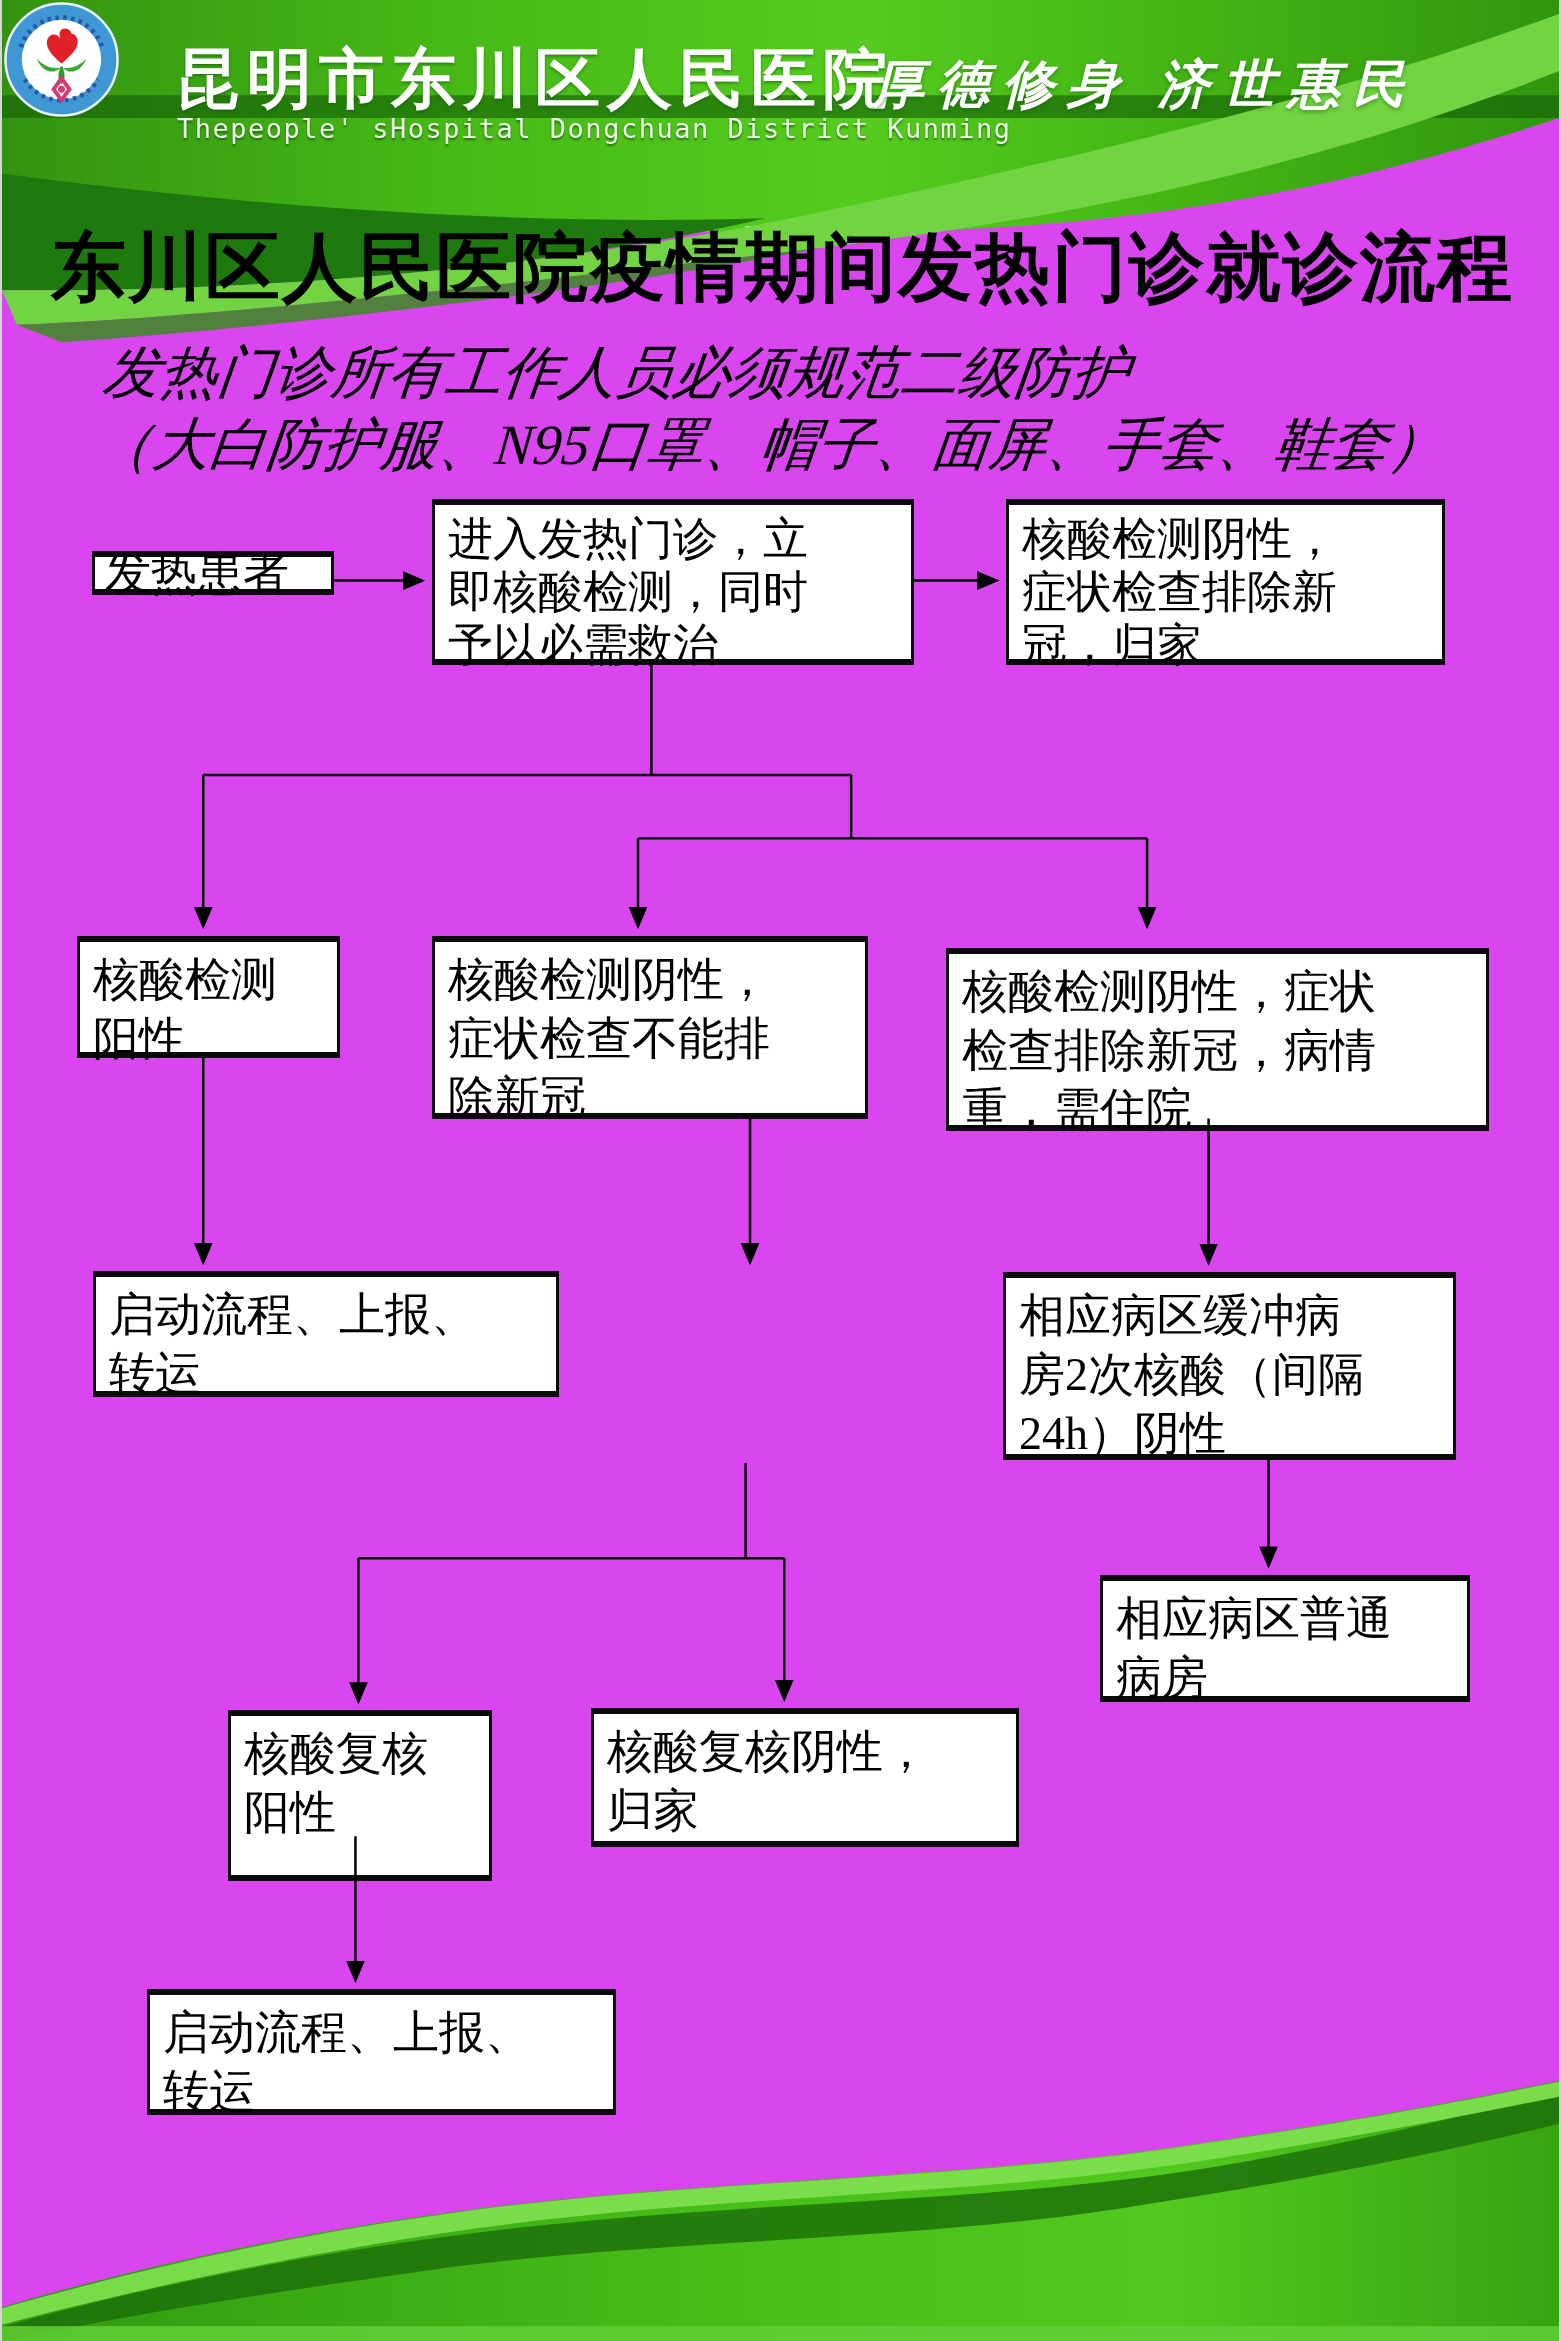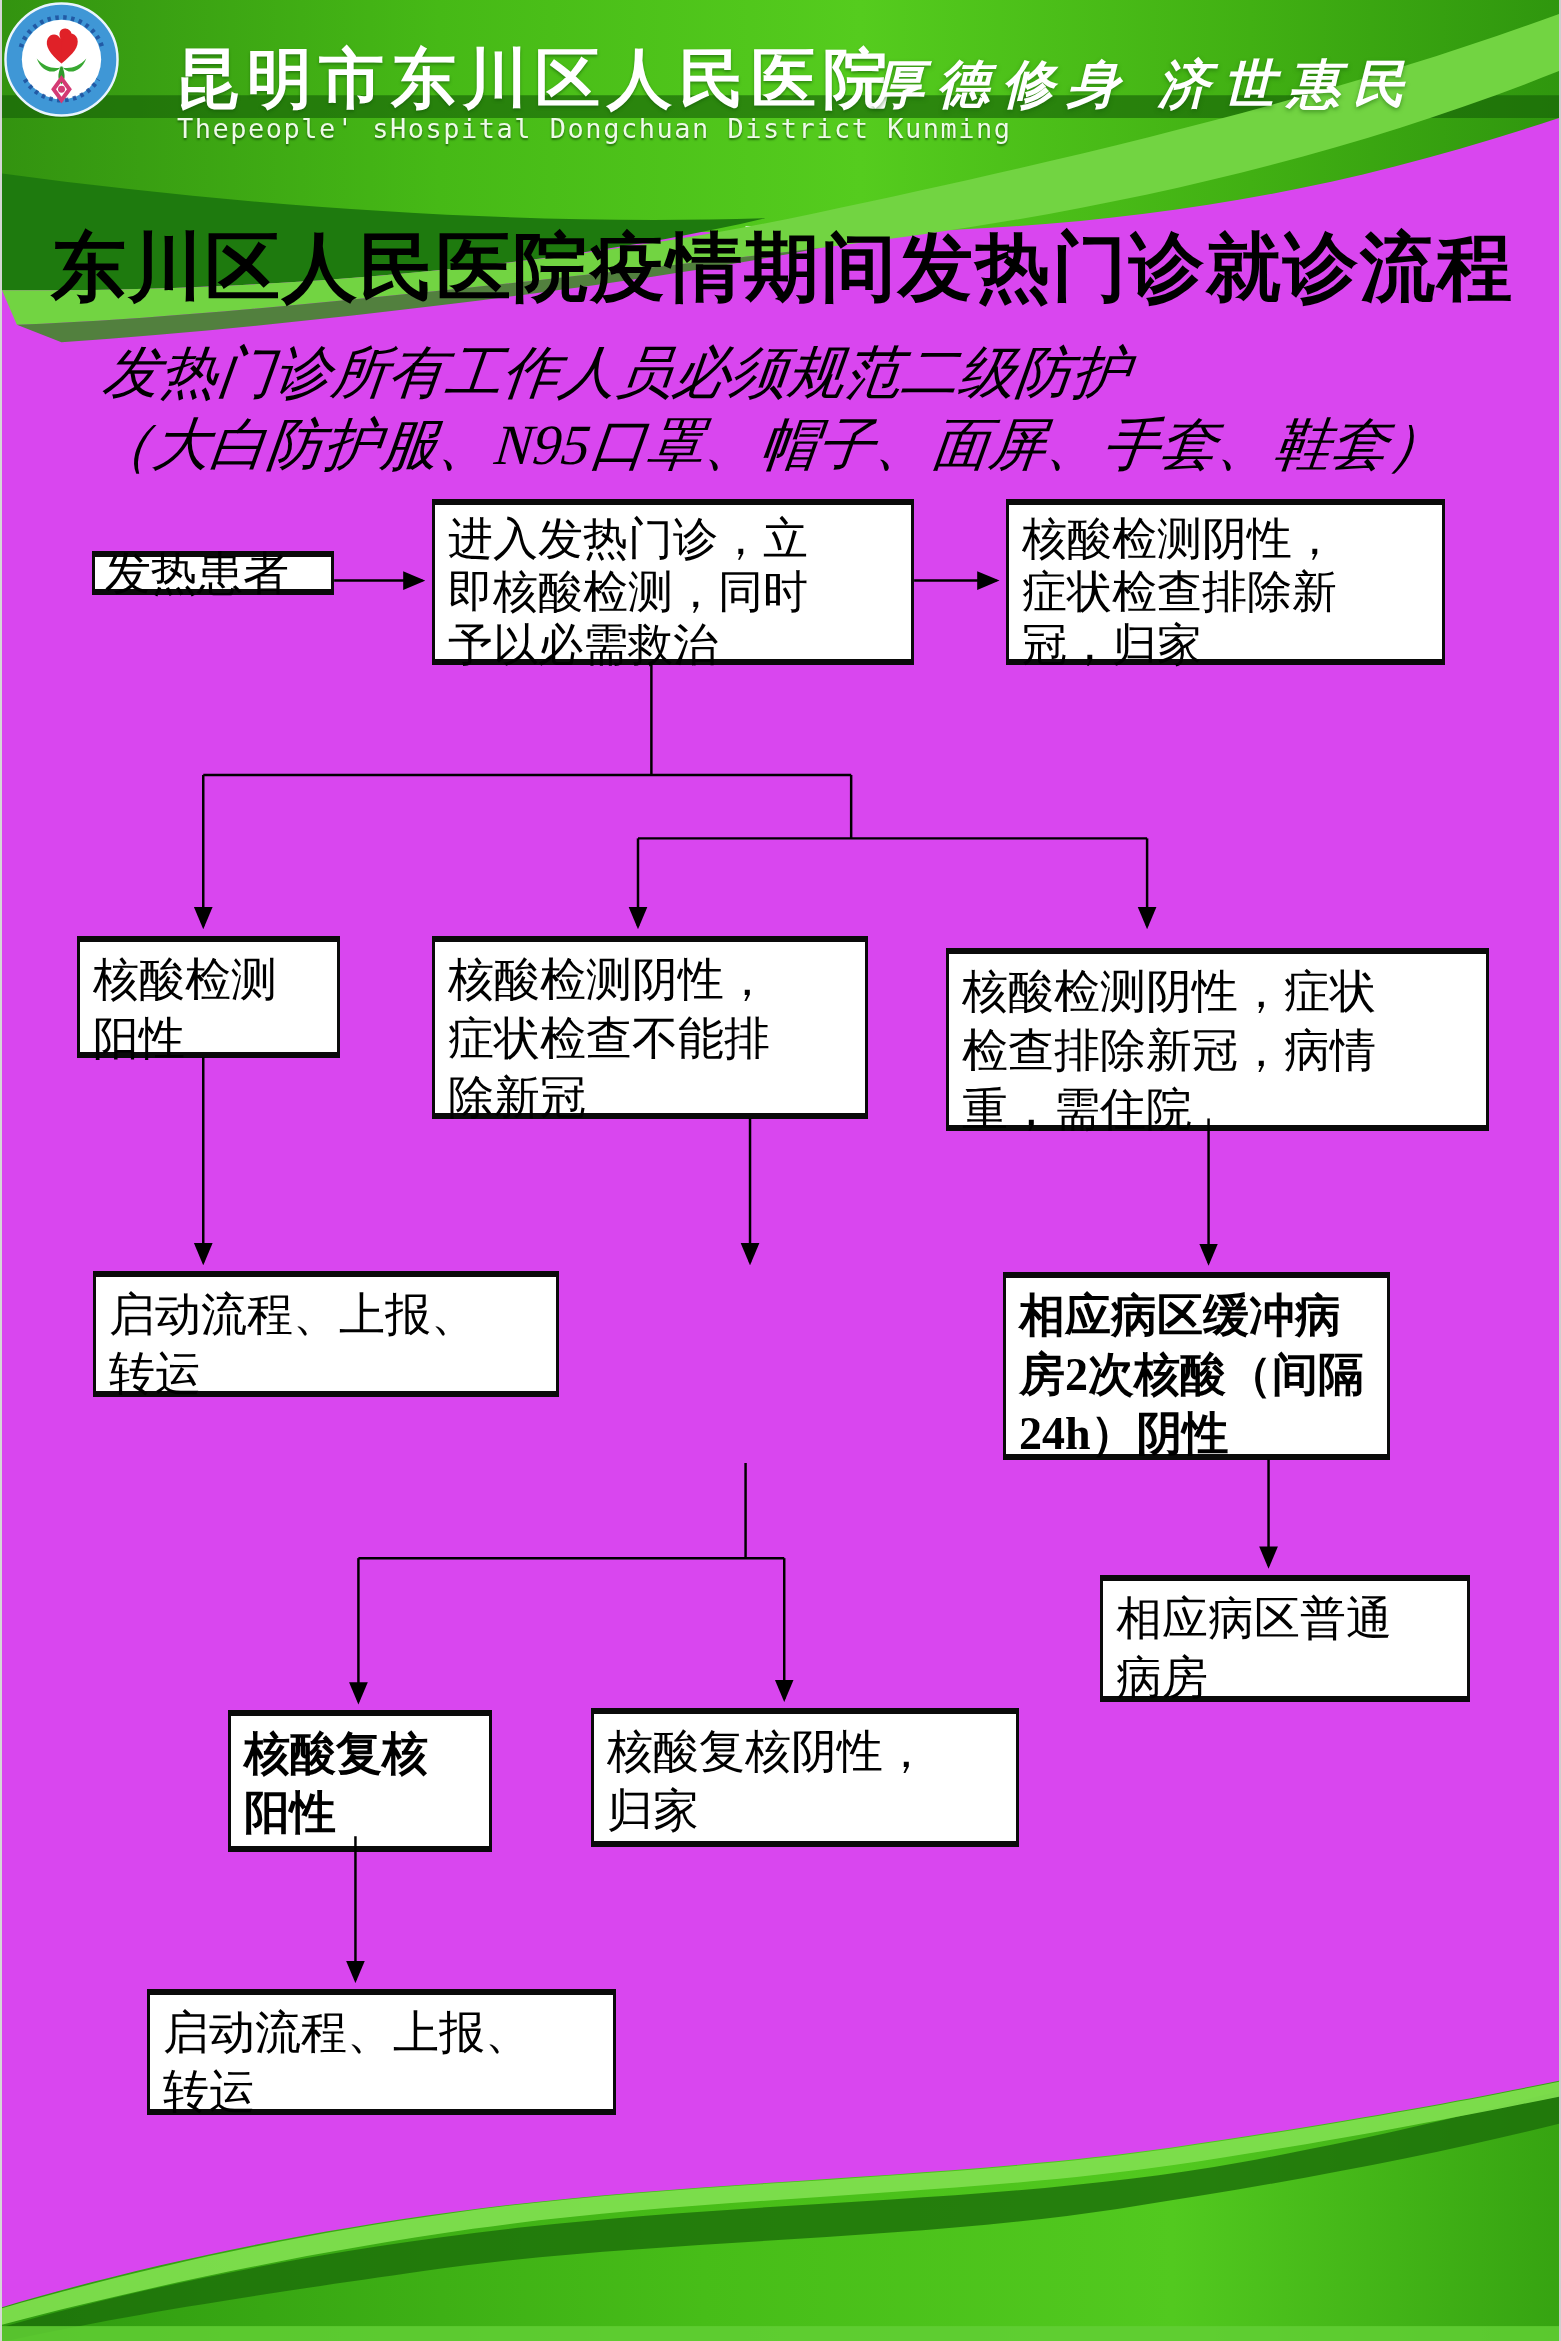--- a/index.html
+++ b/index.html
@@ -139,28 +139,28 @@
 除新冠</div>
 
   <div class="node" style="left:944px;top:936px;width:543px;height:183px;margin-top:12px;">核酸检测阴性，症状
 检查排除新冠，病情
 重，需住院</div>
 
   <div class="node" style="left:91px;top:1271px;width:466px;height:126px;">启动流程、上报、
 转运</div>
 
 
-  <div class="node" style="left:1001px;top:1272px;width:387px;height:188px;font-weight:bold;">相应病区缓冲病
+  <div class="node" style="left:1001px;top:1272px;width:453px;height:188px;">相应病区缓冲病
 房2次核酸（间隔
 24h）阴性</div>
 
   <div class="node" style="left:1098px;top:1575px;width:370px;height:127px;">相应病区普通
 病房</div>
 
-  <div class="node" style="left:226px;top:1710px;width:264px;height:142px;font-weight:bold;">核酸复核
+  <div class="node" style="left:226px;top:1710px;width:264px;height:171px;">核酸复核
 阳性</div>
 
   <div class="node" style="left:569px;top:1708px;width:428px;height:139px;margin-left:20px;">核酸复核阴性，
 归家</div>
 
   <div class="node" style="left:145px;top:1989px;width:469px;height:126px;">启动流程、上报、
 转运</div>
 
   <svg class="connectors" width="1561" height="2342" viewBox="0 0 3149 4724" aria-hidden="true">
     <defs>

